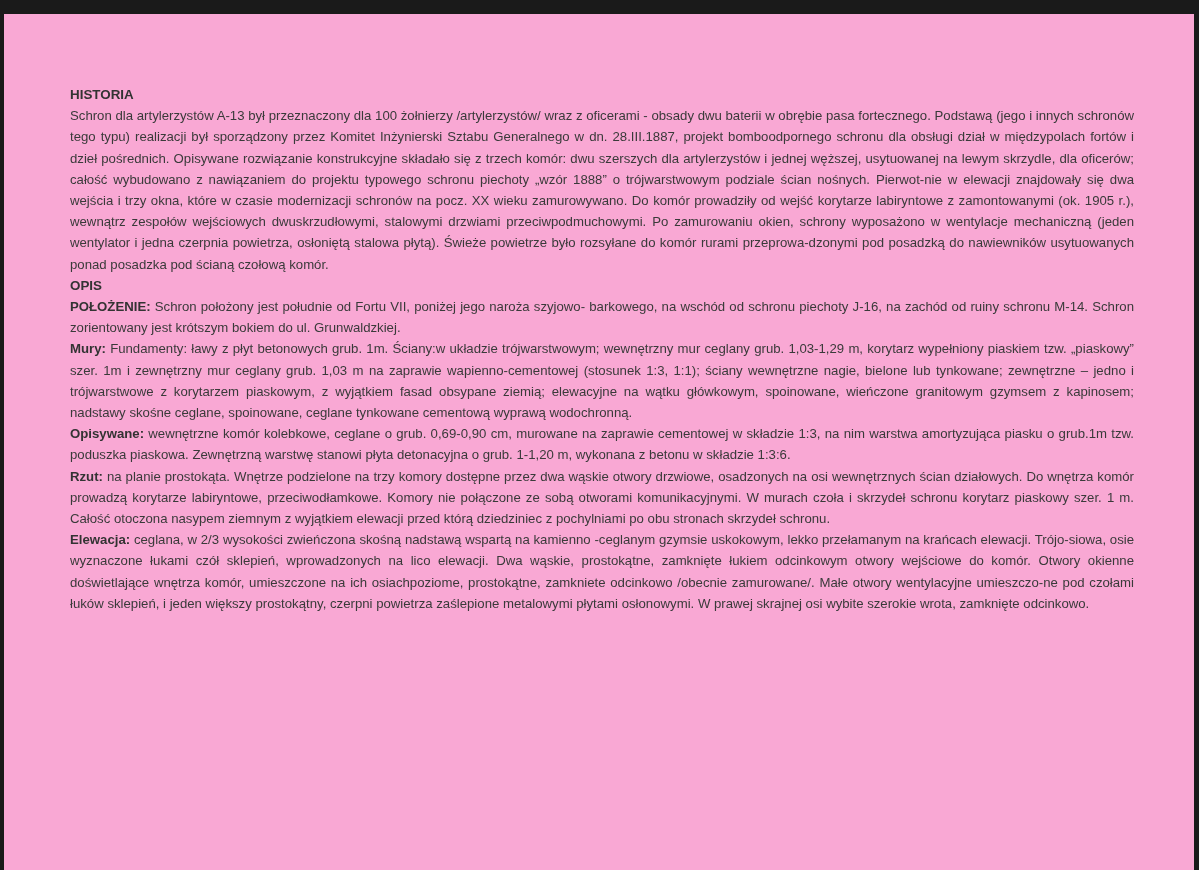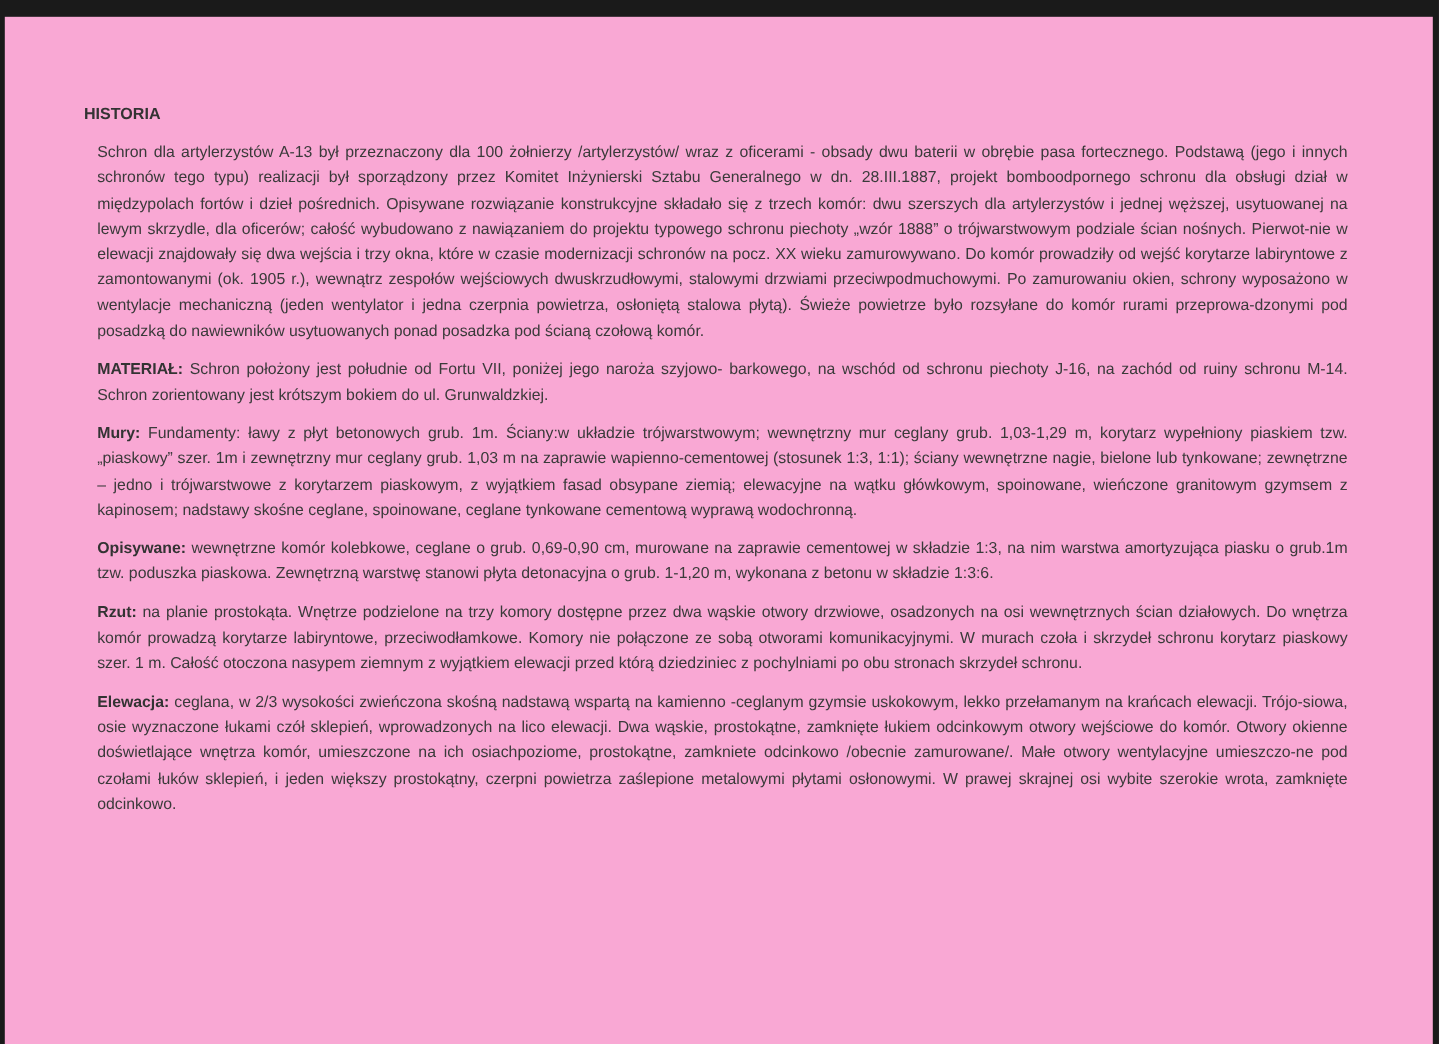--- a/index.html
+++ b/index.html
@@ -33,40 +33,41 @@
       color: #3a3a3a;
       text-align: justify;
     }
     .heading {
       font-weight: bold;
       color: #333;
       margin: 0;
       font-size: 13.4px;
     }
     .para {
-      margin: 11px;
+      margin: 0;
     }
     .label {
       font-weight: bold;
       color: #333;
     }
     .u {
     }
   </style>
 </head>
 <body>
 
 <div class="page">
   <div class="content">
 
     <p class="heading">HISTORIA</p>
     <p class="para">Schron dla artylerzystów A-13 był przeznaczony dla 100 żołnierzy /artylerzystów/ wraz z oficerami - obsady dwu baterii w obrębie pasa fortecznego. Podstawą (jego i innych schronów tego typu) realizacji był sporządzony przez Komitet Inżynierski Sztabu Generalnego w dn. 28.III.1887, projekt bomboodpornego schronu dla obsługi dział w międzypolach fortów i dzieł pośrednich. Opisywane rozwiązanie konstrukcyjne składało się z trzech komór: dwu szerszych dla  artylerzystów  i  jednej  węższej, usytuowanej na lewym skrzydle, dla oficerów; całość wybudowano z nawiązaniem do projektu typowego schronu piechoty „wzór 1888” o trójwarstwowym podziale ścian nośnych.  Pierwot-nie w elewacji znajdowały się dwa wejścia i trzy okna, które w czasie modernizacji schronów na pocz. XX wieku zamurowywano. Do komór prowadziły od wejść korytarze labiryntowe z zamontowanymi (ok. 1905 r.), wewnątrz zespołów wejściowych dwuskrzudłowymi, stalowymi drzwiami przeciwpodmuchowymi. Po zamurowaniu okien, schrony wyposażono w wentylacje mechaniczną (jeden wentylator i jedna czerpnia powietrza, osłoniętą stalowa płytą). Świeże powietrze było rozsyłane do komór rurami przeprowa-dzonymi pod posadzką do nawiewników usytuowanych ponad posadzka pod ścianą czołową komór.</p>
 
+    <p class="heading">OPIS</p>
 
-    <p class="para"><span class="label">MATERIAŁ:</span><span> Schron położony jest południe od Fortu VII, poniżej  jego naroża szyjowo- barkowego, na wschód od schronu piechoty J-16, na zachód od ruiny schronu M-14. Schron zorientowany jest krótszym bokiem do ul. Grunwaldzkiej.</span></p>
+    <p class="para"><span class="label">POŁOŻENIE:</span><span> Schron położony jest południe od Fortu VII, poniżej  jego naroża szyjowo- barkowego, na wschód od schronu piechoty J-16, na zachód od ruiny schronu M-14. Schron zorientowany jest krótszym bokiem do ul. Grunwaldzkiej.</span></p>
 
 
     <p class="para"><span class="label">Mury:</span> <span class="u">Fundamenty</span><span>: ławy z płyt betonowych grub. 1m. </span><span class="u">Ściany</span><span>:w układzie trójwarstwowym; wewnętrzny mur ceglany grub. 1,03-1,29 m, korytarz  wypełniony piaskiem  tzw. „piaskowy” szer. 1m i zewnętrzny mur ceglany grub. 1,03 m na zaprawie wapienno-cementowej (stosunek 1:3, 1:1); ściany wewnętrzne nagie, bielone lub tynkowane; zewnętrzne – jedno i  trójwarstwowe z korytarzem piaskowym, z wyjątkiem fasad  obsypane ziemią; elewacyjne na wątku główkowym, spoinowane, wieńczone granitowym gzymsem z kapinosem; nadstawy skośne ceglane, spoinowane, ceglane tynkowane cementową wyprawą wodochronną.</span></p>
 
     <p class="para"><span class="label">Opisywane:</span><span> wewnętrzne komór kolebkowe, ceglane o grub. 0,69-0,90 cm, murowane na zaprawie cementowej w składzie 1:3, na nim warstwa amortyzująca piasku o grub.1m tzw. poduszka piaskowa. Zewnętrzną  warstwę  stanowi płyta detonacyjna o grub. 1-1,20 m, wykonana z betonu w składzie 1:3:6.</span></p>
 
 
     <p class="para"><span class="label">Rzut:</span><span> na planie prostokąta. Wnętrze podzielone na trzy komory dostępne przez dwa wąskie otwory drzwiowe, osadzonych na osi wewnętrznych ścian działowych. Do wnętrza komór prowadzą korytarze labiryntowe, przeciwodłamkowe. Komory nie połączone ze sobą otworami komunikacyjnymi. W murach czoła i skrzydeł schronu korytarz piaskowy szer. 1 m. Całość otoczona nasypem ziemnym z wyjątkiem elewacji przed którą dziedziniec z pochylniami po obu stronach skrzydeł schronu.</span></p>
 
     <p class="para"><span class="label">Elewacja:</span><span> ceglana, w 2/3 wysokości zwieńczona skośną nadstawą wspartą na kamienno -ceglanym gzymsie uskokowym, lekko przełamanym na krańcach elewacji. Trójo-siowa, osie wyznaczone łukami czół sklepień,  wprowadzonych na lico elewacji. Dwa wąskie, prostokątne, zamknięte łukiem odcinkowym otwory wejściowe do komór. Otwory okienne doświetlające wnętrza komór, umieszczone na ich osiachpoziome, prostokątne, zamkniete odcinkowo /obecnie zamurowane/. Małe otwory wentylacyjne umieszczo-ne pod czołami łuków sklepień, i jeden większy prostokątny, czerpni powietrza zaślepione metalowymi płytami osłonowymi. W prawej skrajnej osi wybite szerokie wrota, zamknięte odcinkowo.</span></p>

